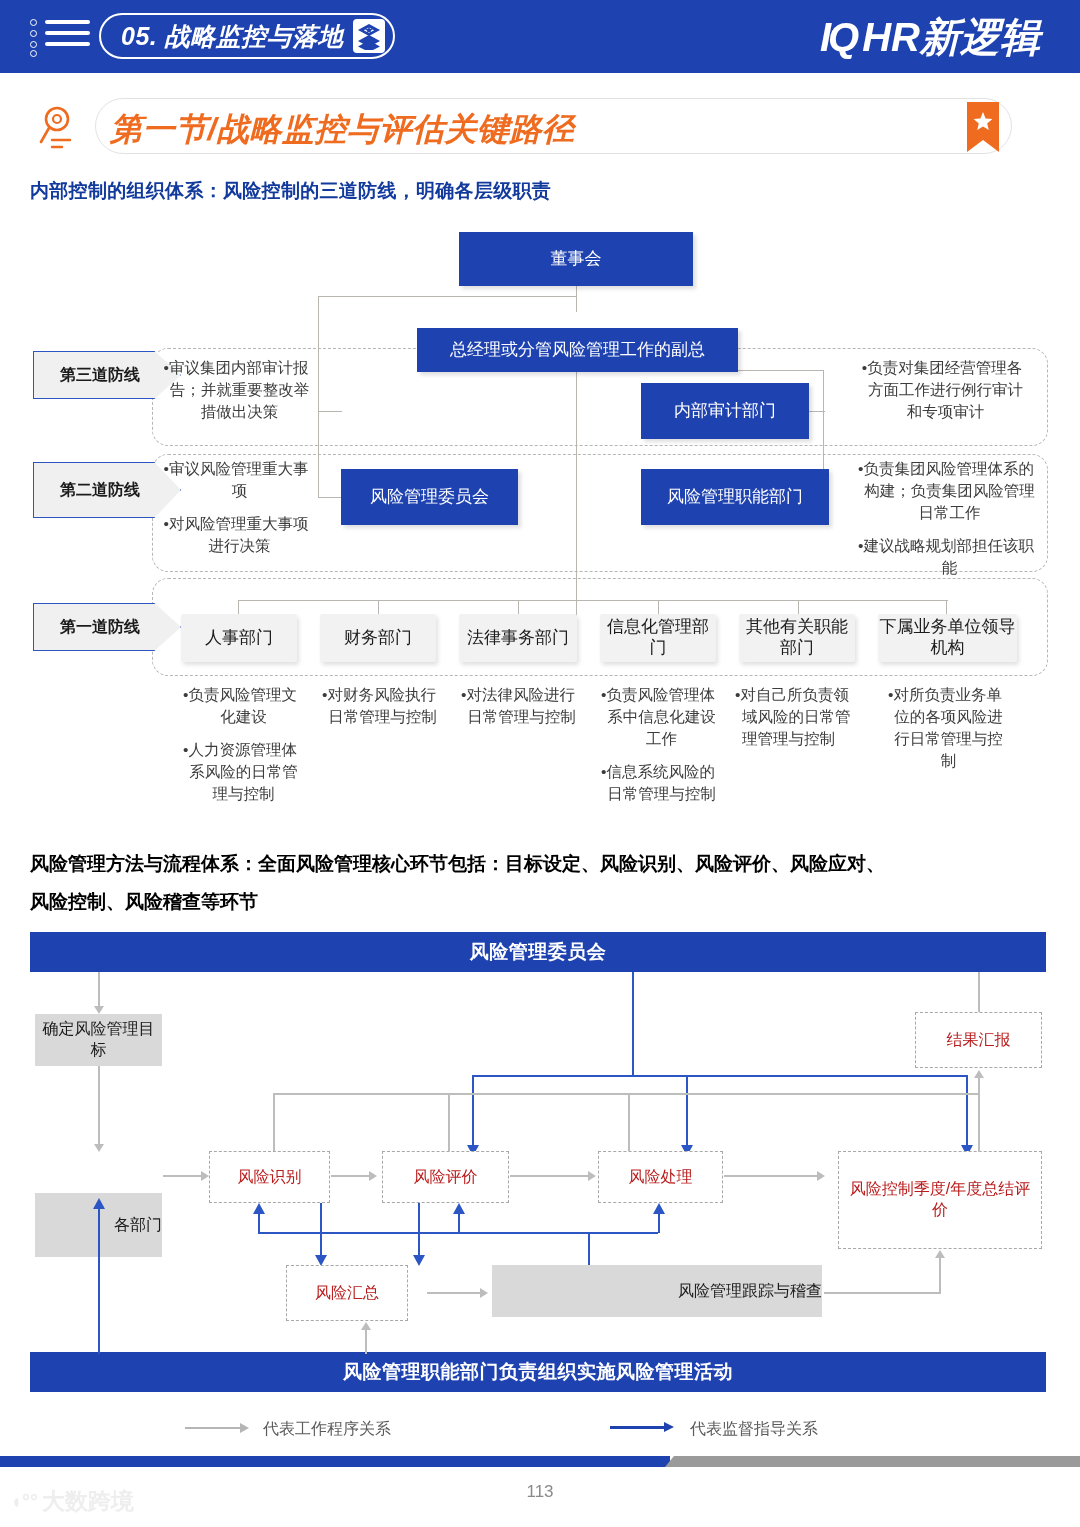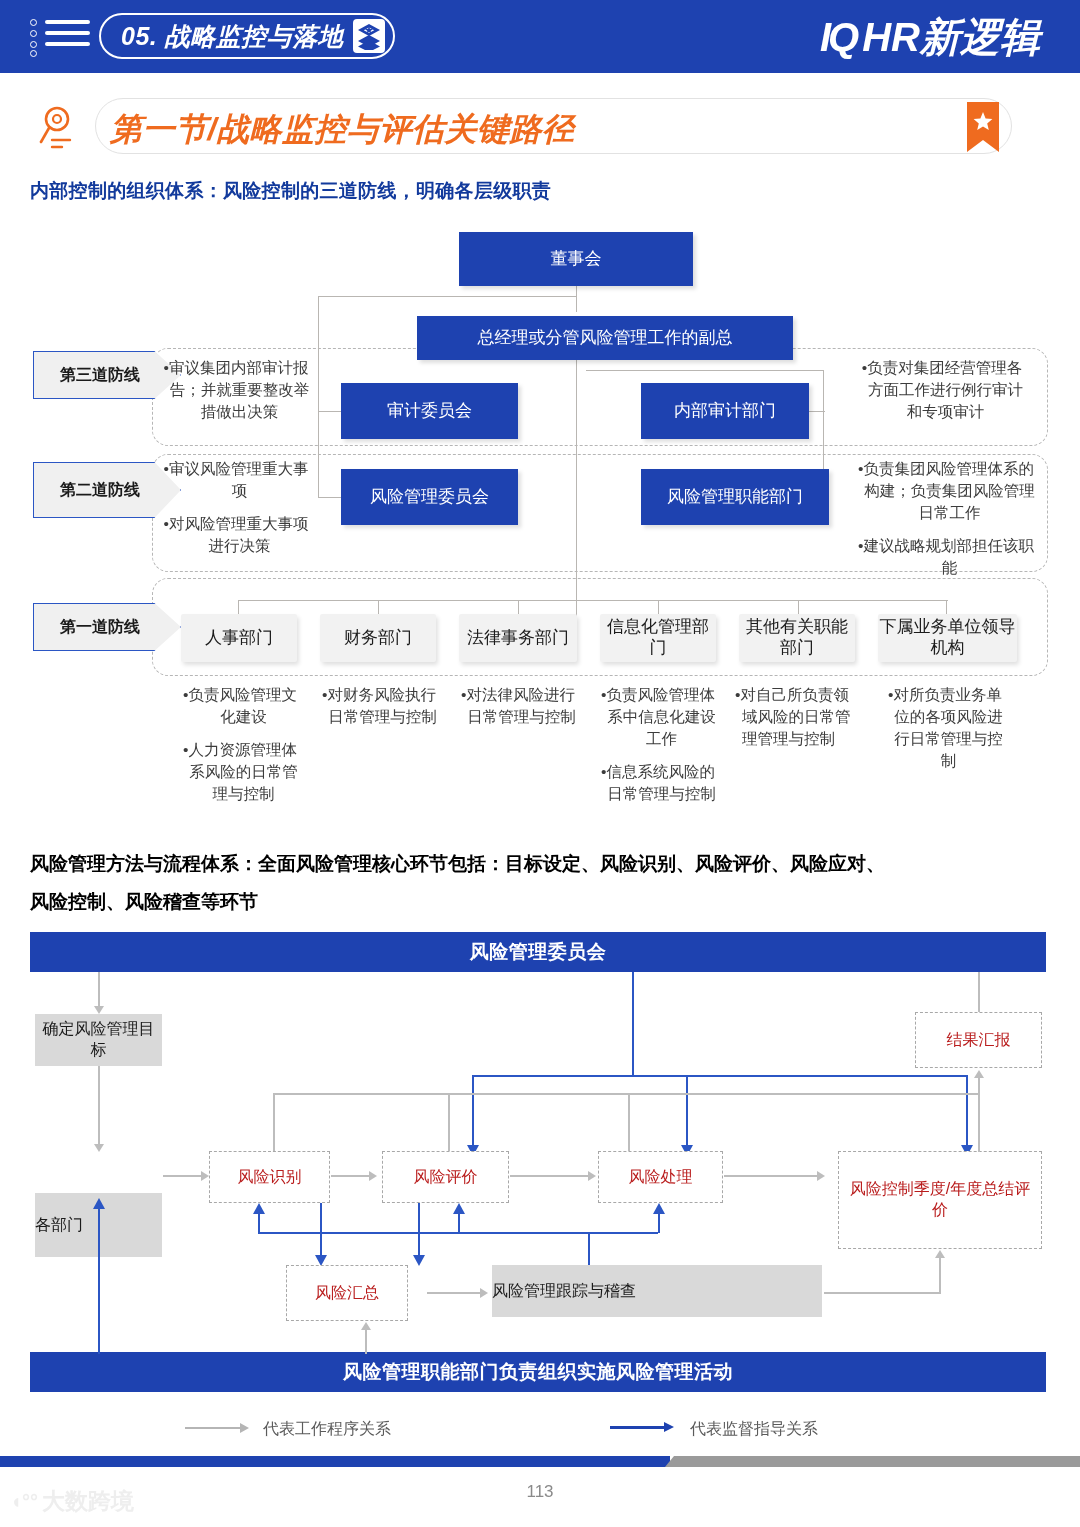--- a/index.html
+++ b/index.html
@@ -116,21 +116,21 @@
   .ln-v { width: 1.3px; }
 
   
   .flow-banner {
     position: absolute; background: #1e42b0; color: #ffffff;
     display: flex; align-items: center; justify-content: center;
     font-weight: bold; font-size: 19px; letter-spacing: .5px;
   }
   .flow-grey {
     position: absolute; background: #d9d9d9; color: #1b1b1b;
-    display: flex; align-items: center; justify-content: flex-start; text-align: center;
+    display: flex; align-items: center; justify-content: flex-end; text-align: center;
     font-size: 16px; line-height: 1.3;
   }
   .flow-dashed {
     position: absolute; background: #ffffff; color: #b91c1c;
     border: 1.3px dashed #a8a8a8;
     display: flex; align-items: center; justify-content: center; text-align: center;
     font-size: 16px; line-height: 1.3;
   }
   .g-ln { position: absolute; background: #bdbdbd; }
   .b-ln { position: absolute; background: #2b56c4; }
@@ -258,39 +258,36 @@
   <div class="ln ln-v" style="left:238px; top:600px; height:15px;"></div>
   <div class="ln ln-v" style="left:378px; top:600px; height:15px;"></div>
   <div class="ln ln-v" style="left:518px; top:600px; height:15px;"></div>
   <div class="ln ln-v" style="left:658px; top:600px; height:15px;"></div>
   <div class="ln ln-v" style="left:798px; top:600px; height:15px;"></div>
   <div class="ln ln-v" style="left:946px; top:600px; height:15px;"></div>
 
   <div class="bluebox" style="left:459px; top:232px; width:234px; height:54px;">
     <span>董事会</span>
   </div>
-  <div class="bluebox" style="left:417px; top:316px; width:376px; height:44px;">
+  <div class="bluebox" style="left:417px; top:328px; width:321px; height:44px;">
     <span>总经理或分管风险管理工作的副总</span>
   </div>
 
   <div class="chevron" style="left:33px; top:462px; width:148px; height:56px;">
     <span>第二道防线</span>
   </div>
   <div class="chevron" style="left:33px; top:351px; width:148px; height:48px;">
     <span>第三道防线</span>
   </div>
   <div class="chevron" style="left:33px; top:603px; width:148px; height:48px;">
     <span>第一道防线</span>
   </div>
 
   <div class="bullets" style="left:160px; top:357px; width:152px;">
     <p>•审议集团内部审计报告；并就重要整改举措做出决策</p>
-  </div>
-  <div class="bluebox" style="left:341px; top:383px; width:177px; height:56px;">
-    <span>审计委员会</span>
   </div>
   <div class="bluebox" style="left:641px; top:383px; width:168px; height:56px;">
     <span>内部审计部门</span>
   </div>
   <div class="bullets" style="left:856px; top:357px; width:172px;">
     <p>•负责对集团经营管理各方面工作进行例行审计和专项审计</p>
   </div>
 
   <div class="bullets" style="left:160px; top:458px; width:152px;">
     <p>•审议风险管理重大事项</p>

